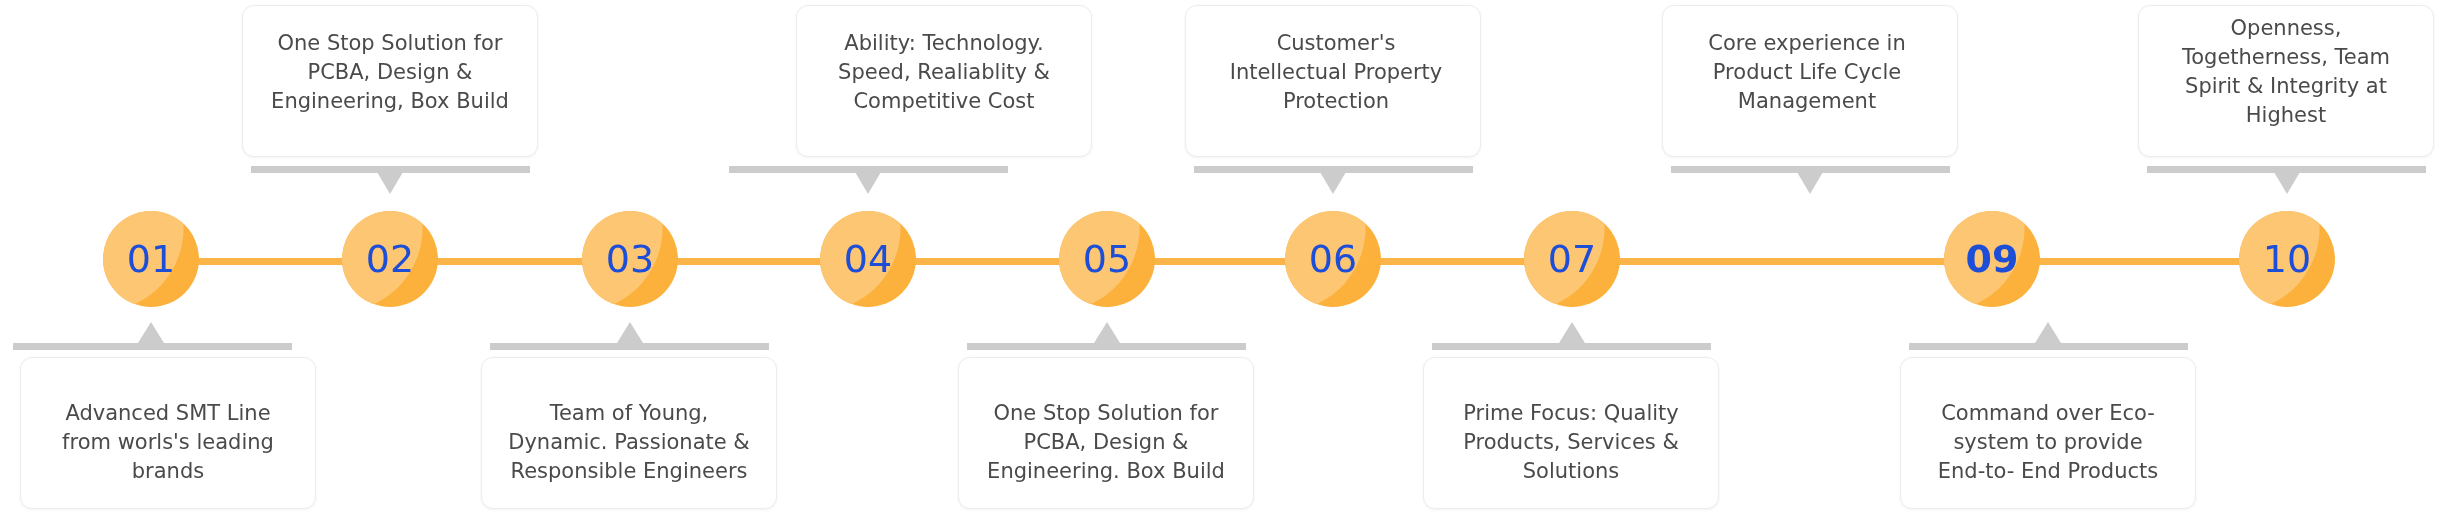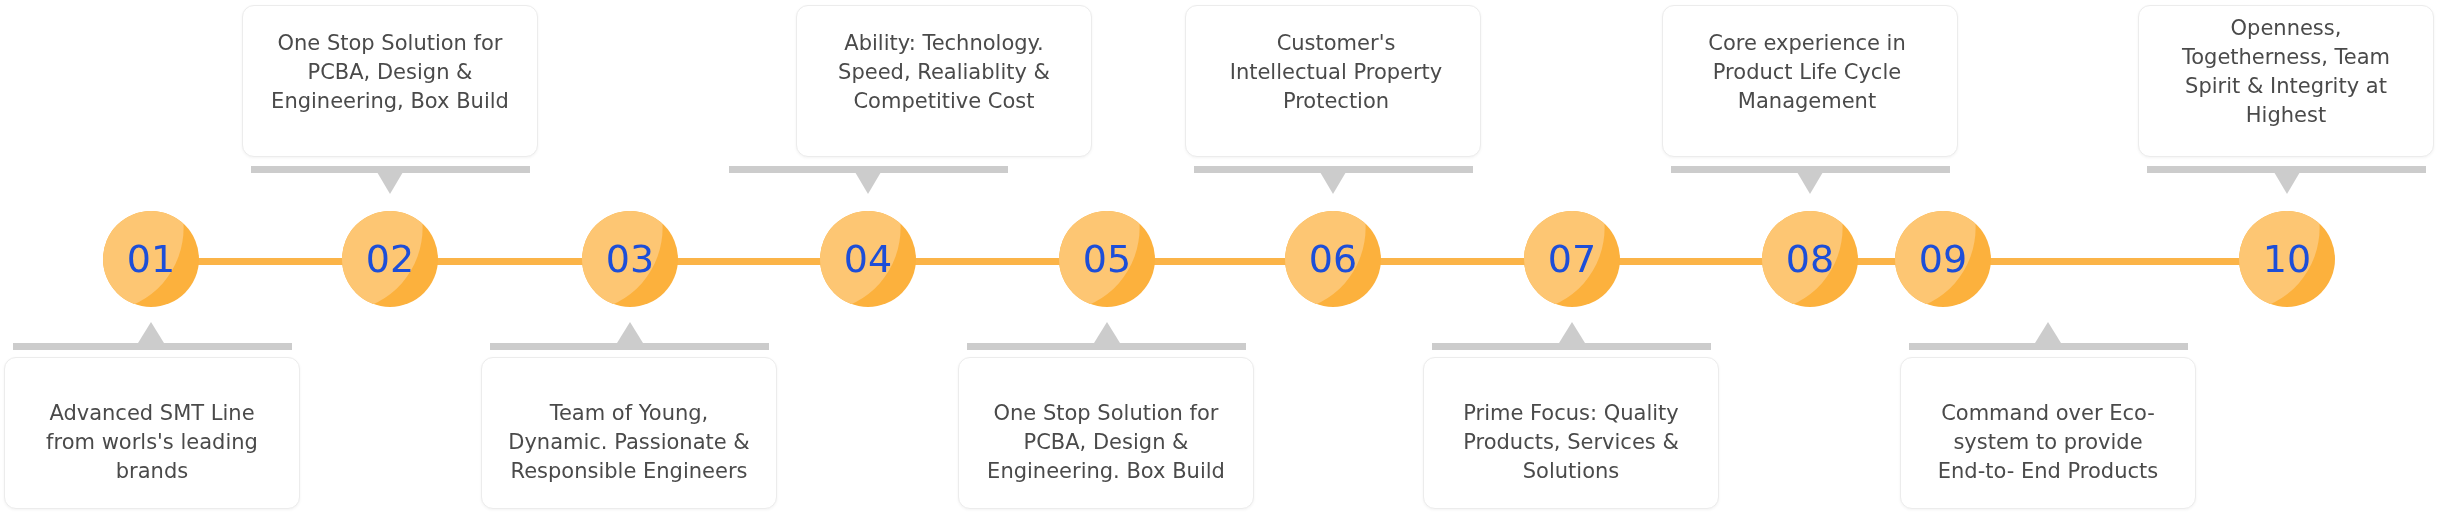--- a/index.html
+++ b/index.html
@@ -40,21 +40,21 @@
 </head>
 <body>
 
 <div id="stage">
   <div class="timeline-line"></div>
 <div class="node" style="left: 103px;">
       <span class="num">01</span>
     </div>
     <div class="bar bottom" style="left: 13px;"></div>
     <div class="tri up" style="left: 138px;"></div>
-    <div class="box bottom" style="left: 4px; justify-content: flex-end;">
+    <div class="box bottom" style="left: 20px; justify-content: flex-end;">
       <span>Advanced SMT Line from worls's leading brands</span>
     </div>
     <div class="node" style="left: 342px;">
       <span class="num">02</span>
     </div>
     <div class="bar top" style="left: 251px;"></div>
     <div class="tri down" style="left: 377px;"></div>
     <div class="box top" style="left: 242px;">
       <span>One Stop Solution for PCBA, Design &amp; Engineering, Box Build</span>
     </div>
@@ -91,29 +91,26 @@
       <span>Customer's Intellectual Property Protection</span>
     </div>
     <div class="node" style="left: 1524px;">
       <span class="num">07</span>
     </div>
     <div class="bar bottom" style="left: 1432px;"></div>
     <div class="tri up" style="left: 1559px;"></div>
     <div class="box bottom" style="left: 1423px;">
       <span>Prime Focus: Quality Products, Services &amp; Solutions</span>
     </div>
-    <div class="node" style="left: 1762px;">
-      <span class="num">08</span>
-    </div>
     <div class="bar top" style="left: 1671px;"></div>
     <div class="tri down" style="left: 1797px;"></div>
     <div class="box top" style="left: 1662px; padding-left: 20px;">
       <span>Core experience in Product Life Cycle Management</span>
     </div>
-    <div class="node" style="left: 1895px;">
+    <div class="node" style="left: 1944px; font-weight: bold;">
       <span class="num">09</span>
     </div>
     <div class="bar bottom" style="left: 1909px;"></div>
     <div class="tri up" style="left: 2035px;"></div>
     <div class="box bottom" style="left: 1900px;">
       <span>Command over Eco-system to provide End-to- End Products</span>
     </div>
     <div class="node" style="left: 2239px;">
       <span class="num">10</span>
     </div>

